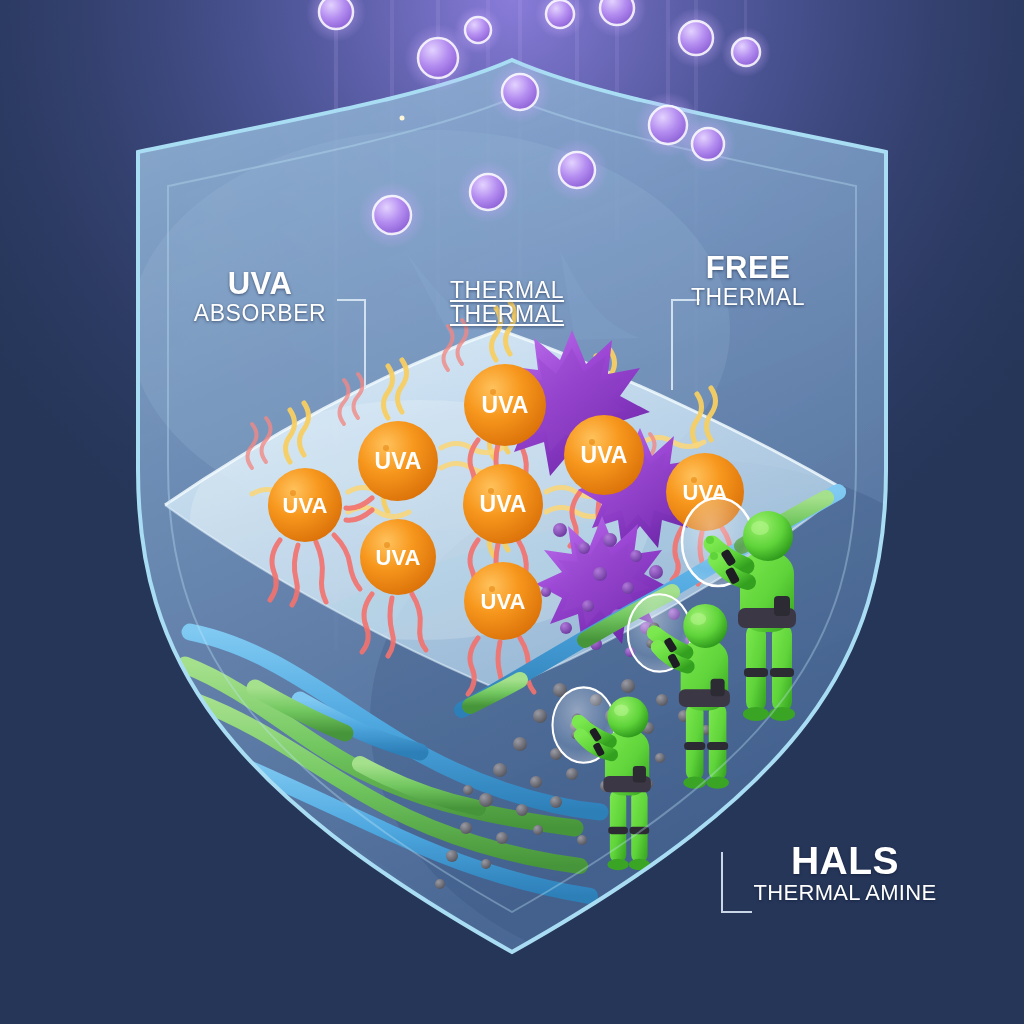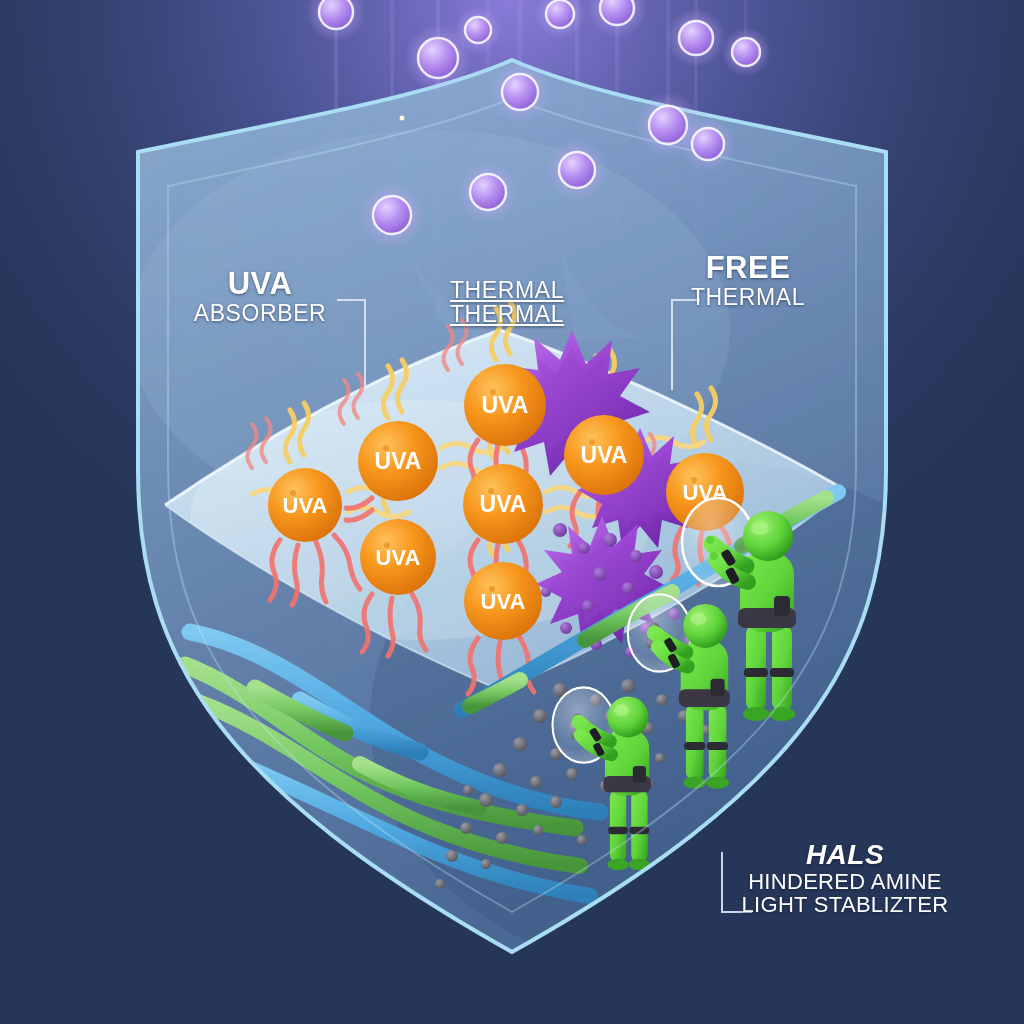--- a/index.html
+++ b/index.html
@@ -12,21 +12,21 @@
   .lbl{position:absolute;color:#ffffff;text-align:center;line-height:1.06;
        text-shadow:0 1px 3px rgba(10,20,45,.55);pointer-events:none;}
   .lbl .big{font-size:31px;font-weight:bold;letter-spacing:.5px;display:block;}
   .lbl .sml{font-size:23px;font-weight:normal;letter-spacing:.6px;display:block;}
 
   #uva-label{left:140px;top:268px;width:240px;}
   #thermal-label{left:392px;top:278px;width:230px;text-decoration:underline;}
   #thermal-label .sml{font-size:23px;}
   #free-label{left:628px;top:252px;width:240px;}
   #hals-label{left:700px;top:840px;width:290px;}
-  #hals-label .big{font-size:28px;font-style:italic;}
+  #hals-label .big{font-size:39px;}
   #hals-label .sml{font-size:22px;letter-spacing:.3px;}
   .uva-ball-text{
     font-family:"Liberation Sans", sans-serif;font-weight:bold;fill:#ffffff;
     text-anchor:middle;dominant-baseline:middle;
   }
 </style>
 </head>
 <body>
 
 <div id="stage">
@@ -531,17 +531,16 @@
   <span class="sml">THERMAL</span>
 </div>
 
 <div class="lbl" id="free-label">
   <span class="big">FREE</span>
   <span class="sml">THERMAL</span>
 </div>
 
 <div class="lbl" id="hals-label">
   <span class="big">HALS</span>
-  <span class="sml">HINDERED AMINE</span>
-  <span class="sml">LIGHT STABLIZTER</span>
+  <span class="sml">THERMAL AMINE</span>
 </div>
 
 </div>
 
 </body></html>

